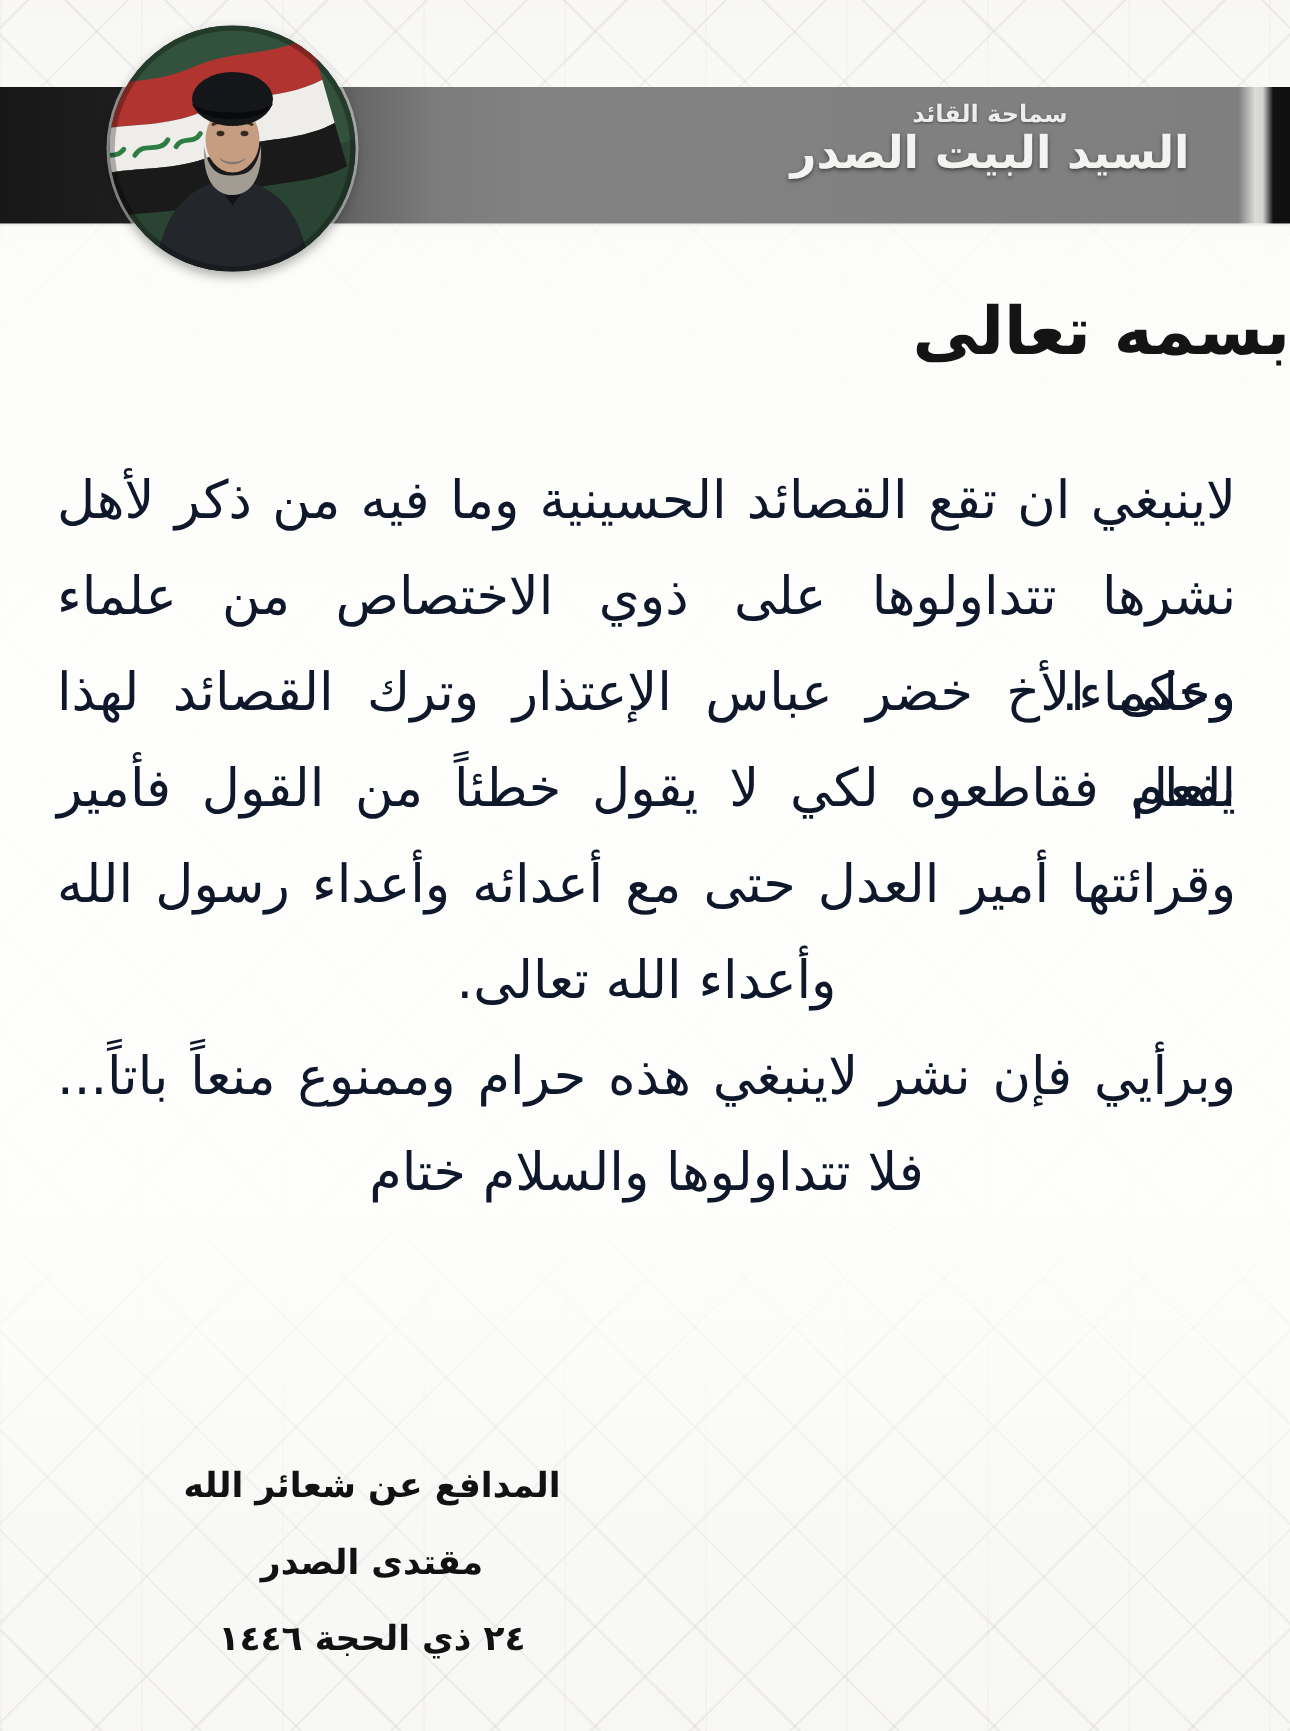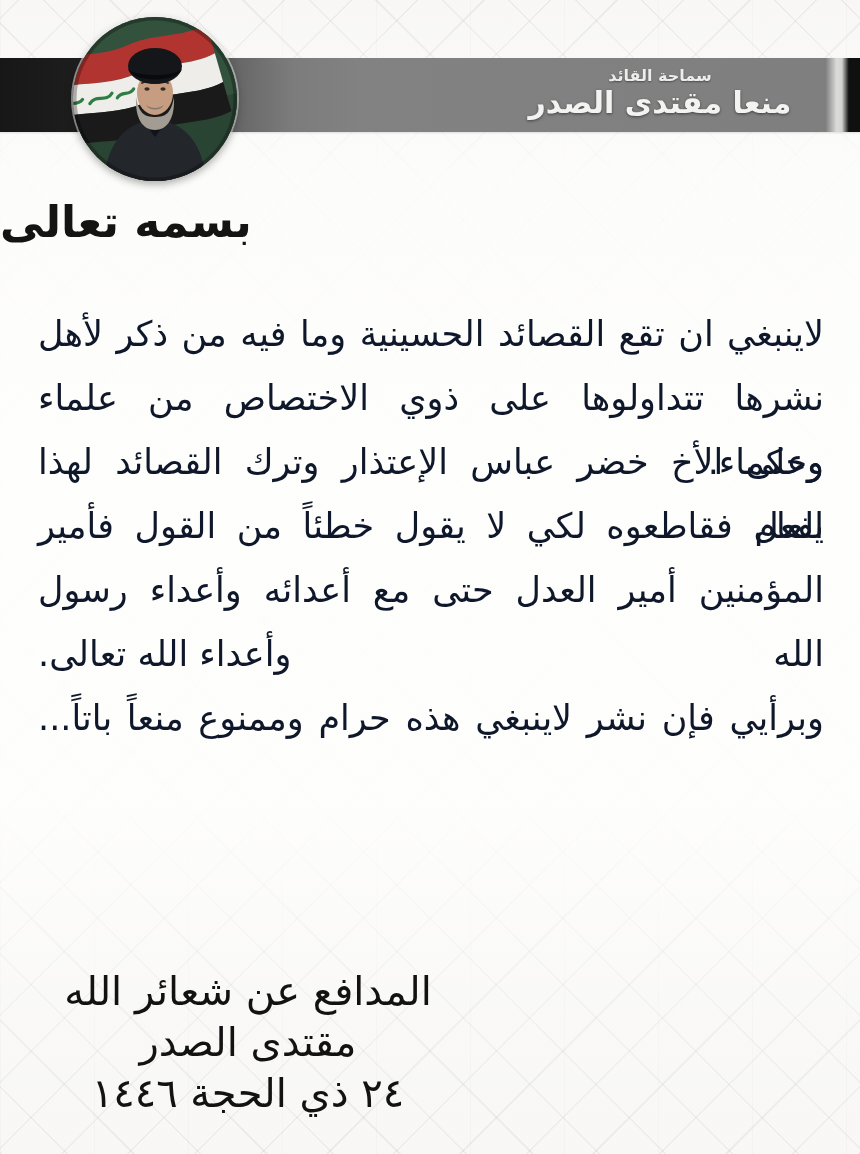--- a/index.html
+++ b/index.html
@@ -24,21 +24,21 @@
     background:linear-gradient(180deg,
       rgba(252,252,251,.18) 0%,
       rgba(253,253,252,.90) 15%,
       rgba(254,254,253,.96) 40%,
       rgba(254,254,253,.93) 70%,
       rgba(252,252,251,.45) 88%,
       rgba(252,252,251,.22) 100%);
   }
   
   .band{
-    position:absolute;left:0;top:58px;width:860px;height:74px;
+    position:absolute;left:0;top:58px;width:860px;height:91px;
     background:linear-gradient(90deg,
       #171717 0%, #1d1d1d 8.5%,
       #3c3c3c 20%, #686868 28%,
       #7c7c7c 34%, #828282 42%,
       #7f7f7f 96.0%,
       #dcdcda 97.3%, #d2d2d0 97.9%,
       #101010 98.7%, #101010 100%);
     box-shadow:0 1px 2px rgba(0,0,0,.12);
   }
   .calarmor{
@@ -52,54 +52,54 @@
   .portrait{
     position:absolute;left:73px;top:17px;width:164px;height:164px;
     border-radius:50%;overflow:hidden;
     box-shadow:0 3px 8px rgba(0,0,0,.35), 0 0 0 2px rgba(255,255,255,.55);
     background:#2d4a38;
   }
   .portrait svg{display:block;width:100%;height:100%;}
   
   .title{
     position:absolute;left:0;top:196px;width:860px;
-    text-align:left;font-size:44px;font-weight:bold;color:#141414;
+    text-align:right;font-size:44px;font-weight:bold;color:#141414;
   }
   
   .body-text{
     position:absolute;left:38px;top:302px;width:786px;
     direction:rtl;color:#0f172a;
   }
   .body-line{
     height:64px;line-height:64px;font-size:35px;
-    text-align:left;white-space:nowrap;
+    text-align:center;white-space:nowrap;
   }
   .body-line.fill{
     white-space:normal;
     text-align:justify;text-align-last:justify;
     word-spacing:.06em;
   }
   
   .signature{
     position:absolute;left:28px;top:966px;width:440px;
     direction:rtl;text-align:center;color:#121212;
   }
-  .sig-line{font-size:40px;font-weight:normal;line-height:51px;}
+  .sig-line{font-size:23px;font-weight:bold;line-height:51px;}
 </style>
 </head>
 <body>
 
 <div class="page">
   <div class="pattern"></div>
 
   <div class="band">
 
     <div class="calarmor calarea" dir="rtl" style="position:absolute;top:0;right:30px;width:340px;height:72px;display:flex;flex-direction:column;align-items:center;justify-content:center;color:#f3f3f1;text-align:center;">
       <div class="honorific">سماحة القائد</div>
-      <div class="leader-name">منعا مقتدى الصدر</div>
+      <div class="leader-name">السيد البيت الصدر</div>
     </div>
   </div>
 
   <div class="portrait">
     <svg viewBox="0 0 164 164" xmlns="http://www.w3.org/2000/svg">
       <rect x="0" y="0" width="164" height="164" fill="#33523d"></rect>
       <rect x="-40" y="96" width="260" height="90" transform="rotate(-14 82 82)" opacity="0.55" fill="#23392b"></rect>
 
       <g transform="rotate(-16 40 80)">
         <path d="M-40,28 C0,18 30,40 70,34 C100,30 120,42 150,36 L150,66 C120,72 100,60 70,64 C30,70 0,48 -40,58 Z" fill="#b13430"></path>
@@ -124,23 +124,24 @@
     </svg>
   </div>
 
   <div class="title">بسمه تعالى</div>
 
   <div class="body-text" id="body-lines">
       <div class="body-line fill">لاينبغي ان تقع القصائد الحسينية وما فيه من ذكر لأهل</div>
       <div class="body-line fill">نشرها تتداولوها على ذوي الاختصاص من علماء وحكماء.</div>
       <div class="body-line fill">وعلى الأخ خضر عباس الإعتذار وترك القصائد لهذا العام</div>
       <div class="body-line fill">يفعل فقاطعوه لكي لا يقول خطئاً من القول فأمير</div>
-      <div class="body-line fill">المؤمنين أمير العدل حتى مع أعدائه وأعداء رسول الله</div>
+      <div class="body-line fill">وقرائتها أمير العدل حتى مع أعدائه وأعداء رسول الله</div>
       <div class="body-line">وأعداء الله تعالى.</div>
       <div class="body-line fill">وبرأيي فإن نشر لاينبغي هذه حرام وممنوع منعاً باتاً...</div>
+      <div class="body-line">فلا تتداولوها والسلام ختام</div>
     </div>
 
   <div class="signature" id="signature-lines">
       <div class="sig-line">المدافع عن شعائر الله</div>
       <div class="sig-line">مقتدى الصدر</div>
       <div class="sig-line">٢٤ ذي الحجة ١٤٤٦</div>
     </div>
 </div>
 
 </body></html>

